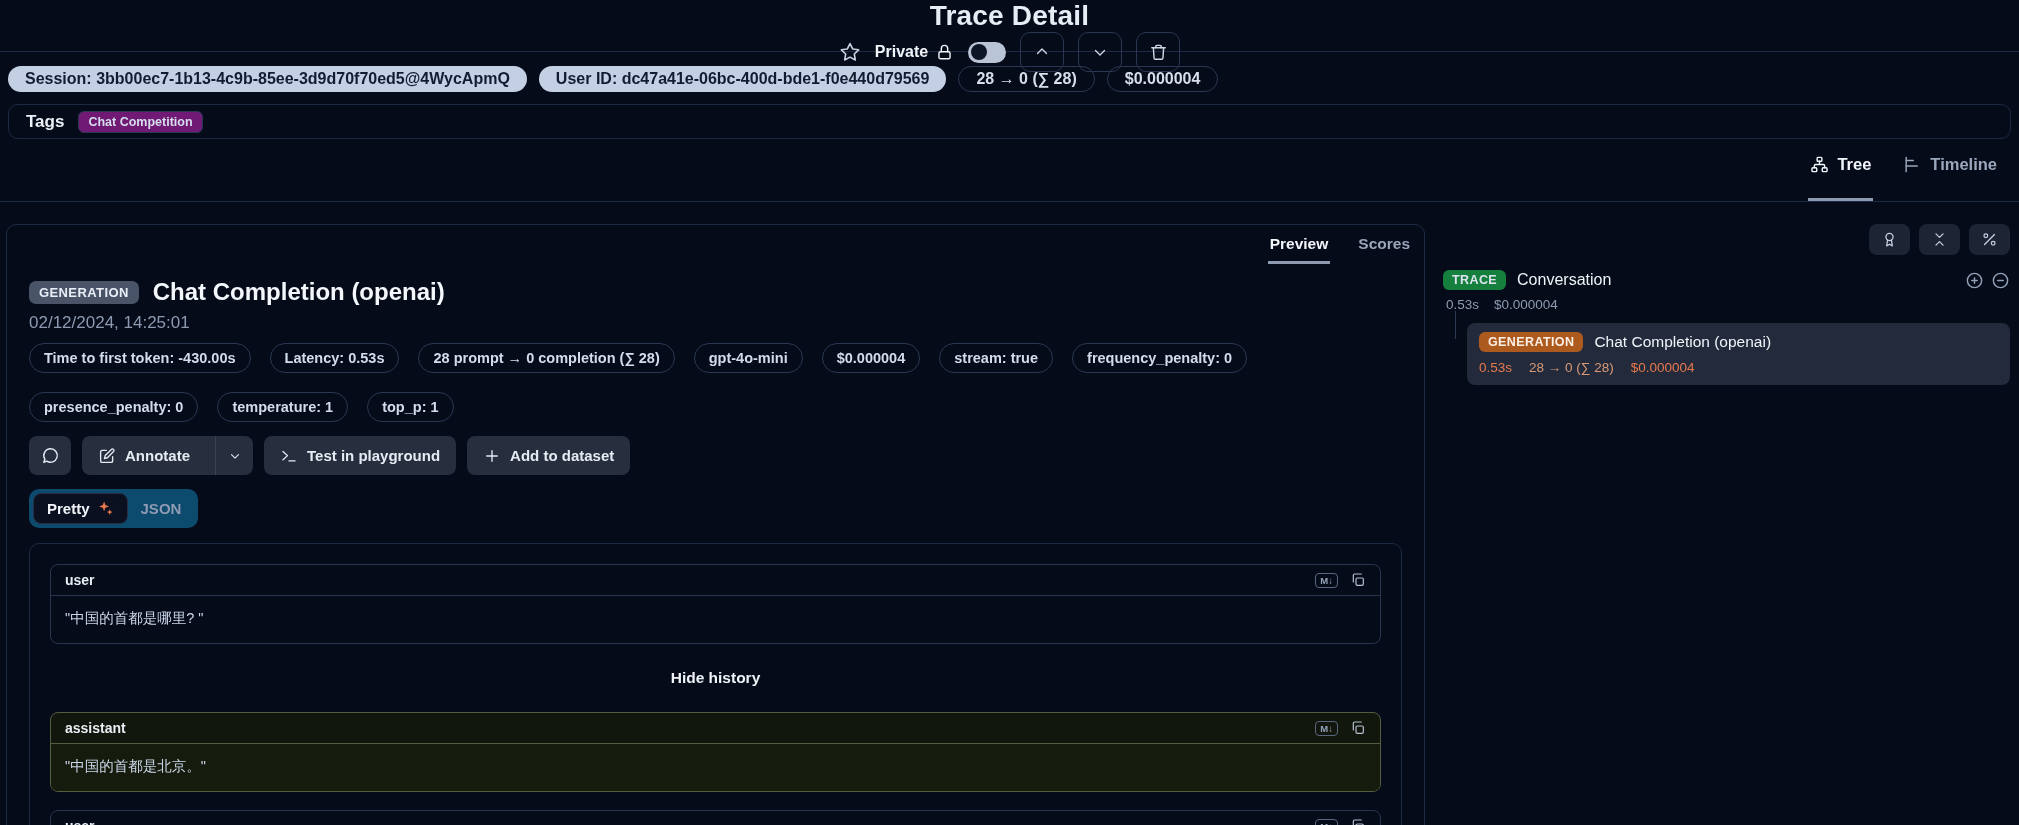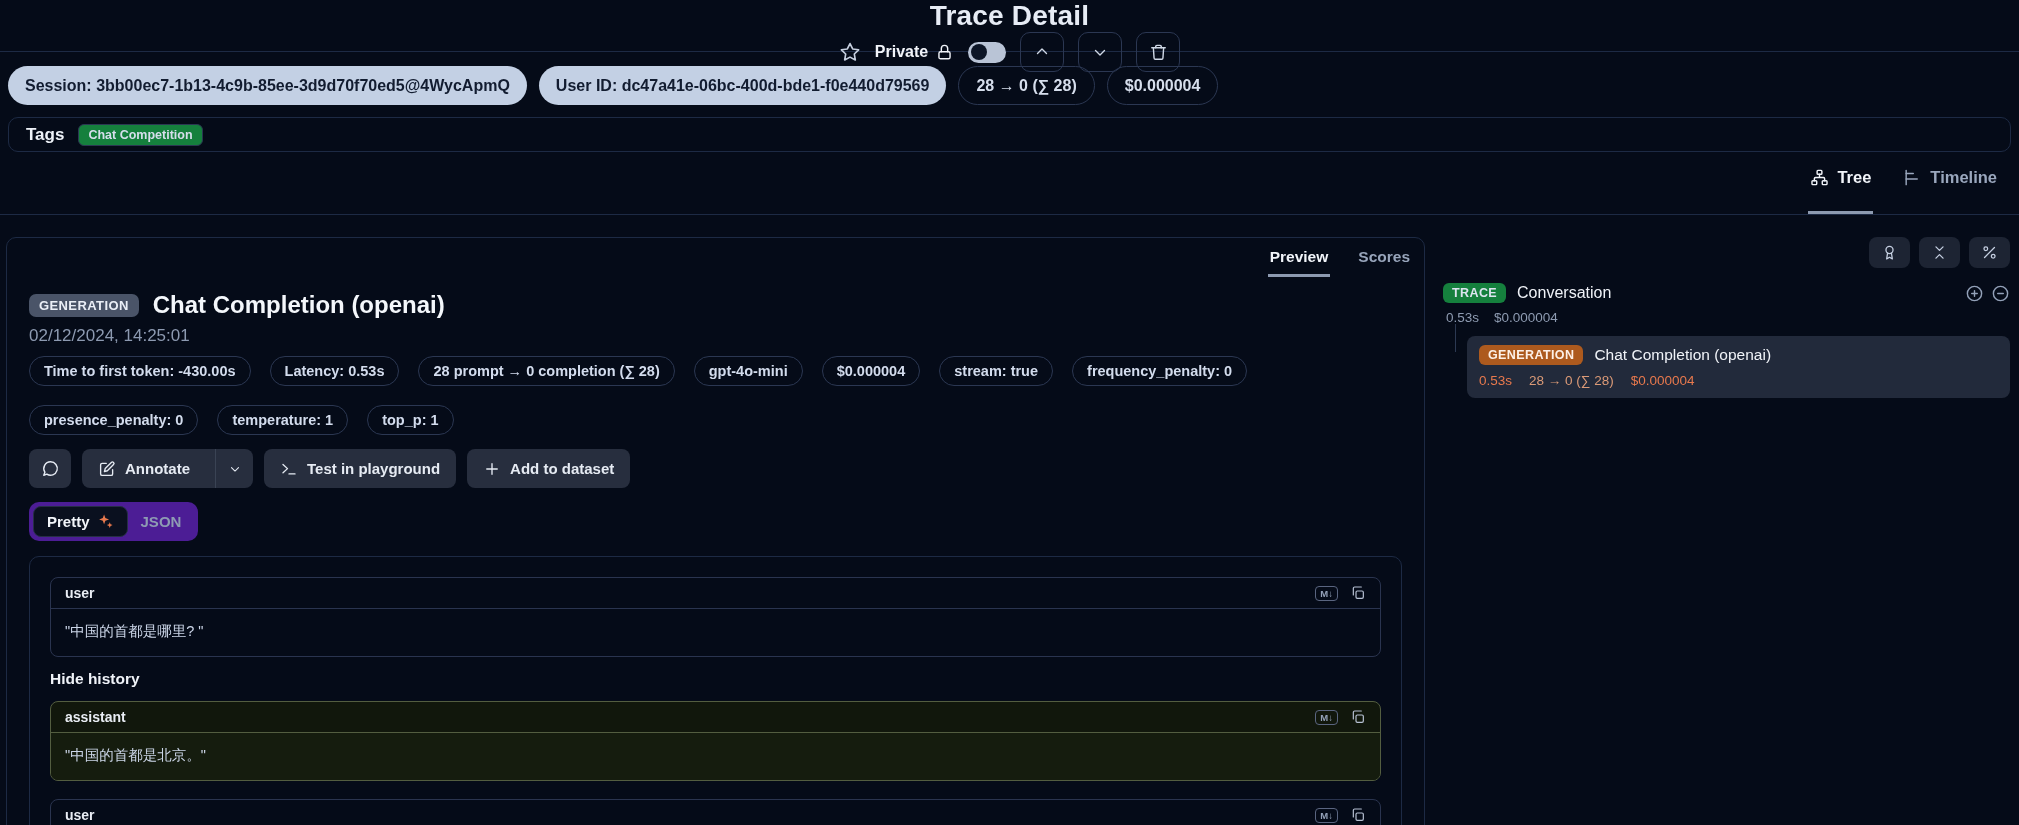--- a/index.html
+++ b/index.html
@@ -24,32 +24,32 @@
   .private-wrap { display: flex; align-items: center; gap: 7px; font-weight: 700; font-size: 16px; color: #f1f4f9; }
   .toggle { width: 38px; height: 21px; border-radius: 999px; background: #b9c4d6; position: relative; }
   .toggle .knob { position: absolute; left: 3px; top: 2.5px; width: 16px; height: 16px; border-radius: 50%; background: #0c1526; }
   .sq-btn {
     width: 44px; height: 40px; border-radius: 10px; border: 1px solid #2b3752;
     background: transparent; color: #cfd8e6; display: flex; align-items: center; justify-content: center; cursor: pointer;
   }
 
   
   .badges-row { display: flex; align-items: center; gap: 12px; padding: 14px 8px 12px 8px; }
-  .pill { height: 39px; display: inline-flex; align-items: center; border-radius: 999px; padding: 0 17px; font-size: 16px; font-weight: 700; white-space: nowrap; }
+  .pill { height: 26px; display: inline-flex; align-items: center; border-radius: 999px; padding: 0 17px; font-size: 16px; font-weight: 700; white-space: nowrap; }
   .pill.light { background: #c3d0e4; color: #121c30; }
   .pill.outline { border: 1px solid #2b3752; color: #d6deec; background: transparent; }
 
   
   .tags-box {
     margin: 0 8px; height: 35px; border: 1px solid #1d2a44; border-radius: 10px;
     display: flex; align-items: center; gap: 14px; padding: 0 17px;
   }
   .tags-label { font-size: 17px; font-weight: 700; color: #eef2f8; }
   .tag-pill {
-    font-size: 12.5px; font-weight: 700; color: #d6deec; background: #15803d;
+    font-size: 12.5px; font-weight: 700; color: #d6deec; background: #701a75;
     border: 1px solid #2b3752; border-radius: 6px; padding: 3px 9px; cursor: pointer;
   }
 
   
   .view-tabbar {
     margin-top: 8px; border-bottom: 1px solid #1d2a44; display: flex; justify-content: flex-end;
     gap: 28px; padding: 0 20px;
   }
   .vtab {
     display: flex; align-items: center; gap: 8px; font-size: 16.5px; font-weight: 700; color: #9aa7bd;
@@ -85,39 +85,39 @@
   .act-btn {
     background: #272e3e; border: none; border-radius: 8px; color: #e6ebf3;
     font-family: inherit; font-size: 15px; font-weight: 700; height: 39px;
     display: inline-flex; align-items: center; gap: 9px; padding: 0 16px; cursor: pointer;
   }
   .act-btn.icon-only { width: 42px; padding: 0; justify-content: center; }
   .split { padding: 0; }
   .split .split-main { display: inline-flex; align-items: center; gap: 9px; padding: 11px 16px; height: 100%; }
   .split .split-caret { display: inline-flex; align-items: center; justify-content: center; width: 38px; height: 100%; border-left: 1px solid #3a4354; }
 
-  .format-toggle { margin-top: 14px; display: inline-flex; background: #4c1d95; border-radius: 10px; padding: 4px; }
+  .format-toggle { margin-top: 14px; display: inline-flex; background: #0c4a6e; border-radius: 10px; padding: 4px; }
   .seg { display: inline-flex; align-items: center; gap: 7px; padding: 6px 13px; font-size: 15px; font-weight: 700; border-radius: 8px; color: #8e9bb3; cursor: pointer; }
   .seg.active { background: #0a101f; border: 1px solid #262f45; color: #f2f5fa; }
 
   .messages { margin-top: 15px; border: 1px solid #1d2a44; border-radius: 10px; padding: 20px; }
   .msg-card { border: 1px solid #2a344f; border-radius: 8px; overflow: hidden; }
   .msg-card + .msg-card { margin-top: 18px; }
   .msg-head {
     display: flex; align-items: center; justify-content: space-between;
     padding: 7px 14px; border-bottom: 1px solid #2a344f; font-size: 14px; font-weight: 700; color: #e9edf4;
   }
   .msg-head-icons { display: flex; align-items: center; gap: 12px; color: #94a1b8; }
   .md-chip { border: 1px solid #5a6580; border-radius: 4px; font-size: 9.5px; font-weight: 700; padding: 1px 4px; cursor: pointer; }
   .copy-btn { background: none; border: none; color: #b7c1d3; cursor: pointer; }
   .msg-body { padding: 13px 14px 15px 14px; font-size: 14.5px; color: #ccd6e8; }
   .msg-card.assistant { border-color: #535d40; background: #11170c; }
   .msg-card.assistant .msg-head { border-bottom-color: #535d40; }
   .msg-card.assistant .msg-body { background: #151c0e; }
-  .hide-history { font-size: 15.5px; font-weight: 700; color: #f0f3f8; margin: 13px 0; cursor: pointer; }
+  .hide-history { text-align: center; font-size: 15.5px; font-weight: 700; color: #f0f3f8; margin: 25px 0; cursor: pointer; }
 
   
   .tree-panel { flex: 1; padding: 0 2px; }
   .tree-toolbar { display: flex; justify-content: flex-end; gap: 9px; }
   .tool-btn {
     width: 41px; height: 31px; background: #1d2433; border: none; border-radius: 8px;
     color: #c6d0e2; display: flex; align-items: center; justify-content: center; cursor: pointer;
     font-size: 15px; font-weight: 700; font-family: inherit;
   }
   .trace-row { margin-top: 15px; display: flex; align-items: center; justify-content: space-between; cursor: pointer; }

